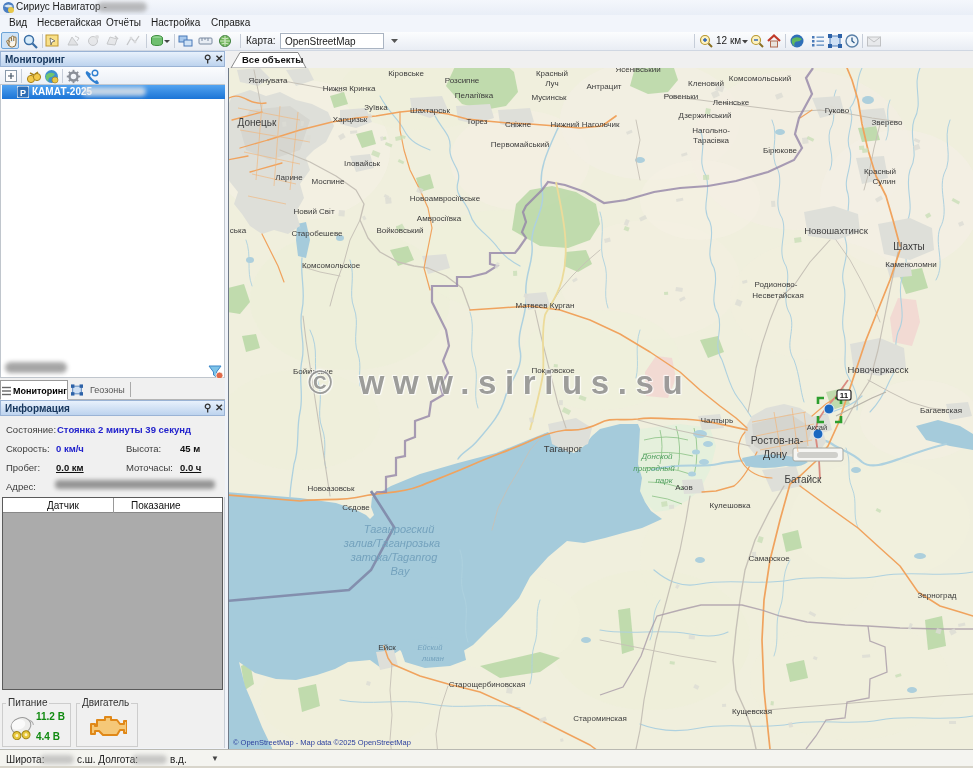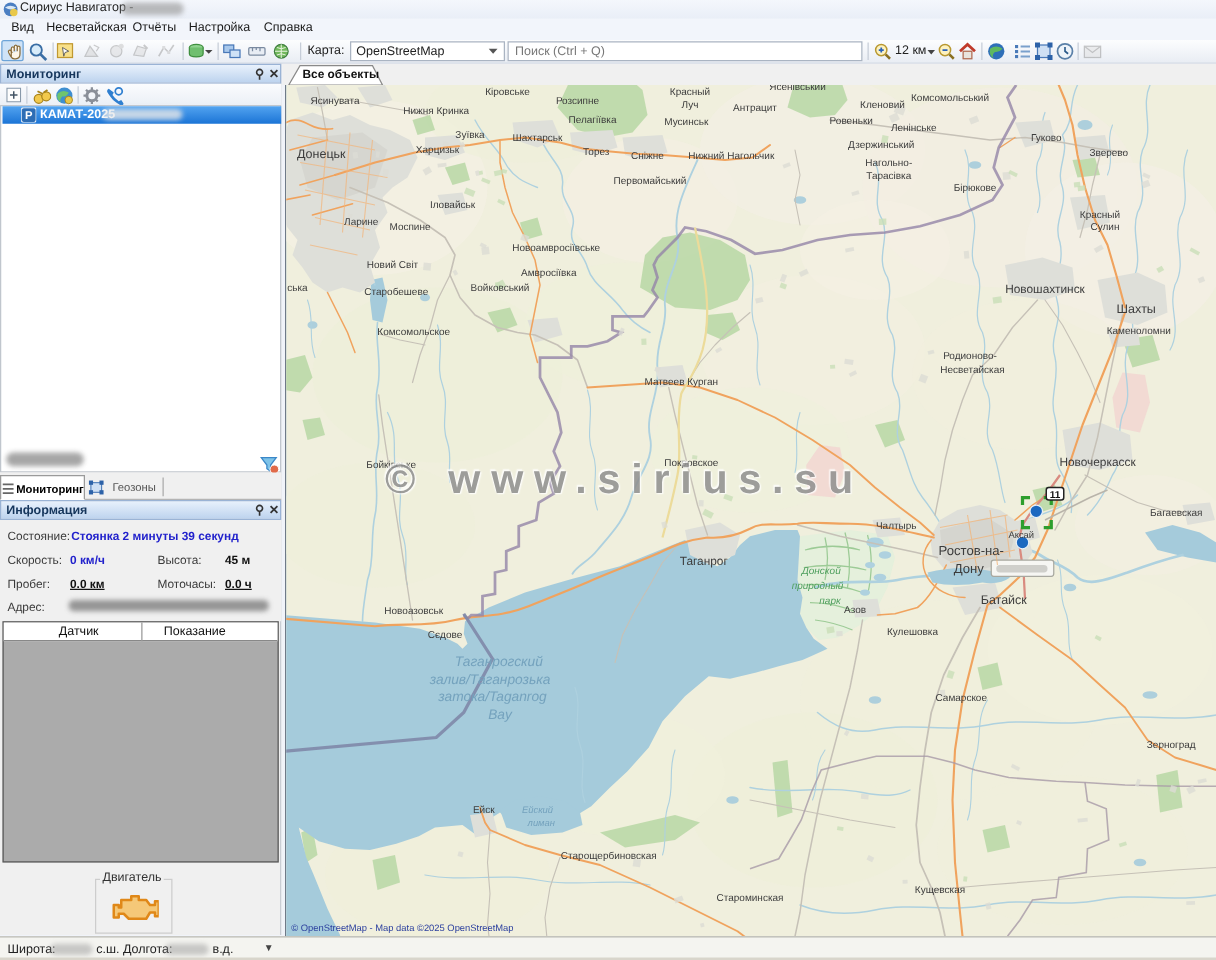--- a/index.html
+++ b/index.html
@@ -124,26 +124,25 @@
         <path d="M4 5 v3 M7 5 v2 M10 5 v3" stroke="#7a8aa0"></path>
       </svg>
 
     <svg class="tico" style="left:218px">
         <circle cx="7" cy="8" r="5.5" fill="#72b85c" stroke="#3f7f3f"></circle>
         <path d="M2 8 h10 M7 2.5 v11 M3.5 5 q3.5 2 7 0 M3.5 11 q3.5-2 7 0" stroke="#e8f4e0" stroke-width=".8" fill="none"></path>
       </svg>
     <div class="tsep" style="left:240px"></div>
     <span class="abs" style="left:246px;top:3px;font-size:10px;color:#222">Карта:</span>
 
-    <div class="abs" style="left:280px;top:1px;width:124px;height:16px;background:#fff;border:1px solid #aab4c2;font-size:10px;color:#222;padding:2px 0 0 4px">OpenStreetMap</div>
+    <div class="abs" style="left:280px;top:1px;width:104px;height:16px;background:#fff;border:1px solid #aab4c2;font-size:10px;color:#222;padding:2px 0 0 4px">OpenStreetMap</div>
     <svg class="abs" style="left:390px;top:6px" width="9" height="7">
         <path d="M1 1 l3.5 4 3.5-4z" fill="#555"></path>
       </svg>
 
-    <div class="abs" style="left:406px;top:1px;width:284px;height:16px;background:#fff;border:1px solid #aab4c2;font-size:10px;color:#777;padding:2px 0 0 5px">Поиск (Ctrl + Q)</div>
     <div class="tsep" style="left:694px"></div>
 
     <svg class="tico" style="left:698px">
         <circle cx="7" cy="7" r="4.5" fill="#fdf2c0" stroke="#b89830" stroke-width="1.2"></circle>
         <path d="M5 7 h4 M7 5 v4" stroke="#2a62b8" stroke-width="1.4"></path>
         <line x1="10.5" y1="10.5" x2="14" y2="14" stroke="#8a7020" stroke-width="2"></line>
       </svg>
     <span class="abs" style="left:716px;top:3px;font-size:10px;color:#222">12 км</span>
     <svg class="abs" style="left:741px;top:7px" width="8" height="6">
         <path d="M1 1 l3 3.5 3-3.5z" fill="#444"></path>
@@ -288,20 +287,36 @@
       <div class="blur abs" style="left:55px;top:80px;width:160px;height:9px;border-radius:4px;opacity:.75;background:#777"></div>
     </div>
     <div id="stable" class="abs">
         <div class="hdr">
           <span class="abs" style="left:44px;top:2px">Датчик</span>
           <span class="abs" style="left:128px;top:2px">Показание</span>
           <div class="abs" style="left:110px;top:0;width:1px;height:15px;background:#999"></div>
         </div>
       </div>
 
+    <div class="gbox" style="left:2px;top:652px;width:69px">
+      <div class="glabel">Питание</div>
+      <svg class="abs" style="left:2px;top:9px" width="32" height="32">
+          <g transform="rotate(-18 16 16)">
+            <ellipse cx="17" cy="13" rx="10" ry="8" fill="#ededec" stroke="#9a9a9a"></ellipse>
+            <ellipse cx="15" cy="11" rx="7" ry="5" fill="#fafafa"></ellipse>
+            <path d="M26 10 q4 2 3 6" stroke="#aaa" fill="none"></path>
+            <circle cx="10" cy="21" r="4" fill="#e8c83a" stroke="#a08418"></circle>
+            <circle cx="10" cy="21" r="1.5" fill="#fdf2c8"></circle>
+            <circle cx="19" cy="23" r="4" fill="#e8c83a" stroke="#a08418"></circle>
+            <circle cx="19" cy="23" r="1.5" fill="#fdf2c8"></circle>
+          </g>
+        </svg>
+      <span class="green abs" style="left:33px;top:7px">11.2 В</span>
+      <span class="green abs" style="left:33px;top:27px">4.4 В</span>
+    </div>
     <div class="gbox" style="left:76px;top:652px;width:62px">
       <div class="glabel">Двигатель</div>
       <svg class="abs" style="left:12px;top:10px" width="38" height="26" viewBox="0 0 38 26">
           <path d="M8 6 h8 v-3 h6 v3 h6 l3 4 h4 v-3 h3 v12 h-3 v-3 h-4 l-3 5 h-14 l-4 -4 h-4 v3 h-4 v-10 h4 v2 h2 z" fill="#f5c878" stroke="#e08818" stroke-width="2" stroke-linejoin="round"></path>
         </svg>
     </div>
   </div>
 
   <div id="maptabs" class="abs">
       <svg class="abs" style="left:0;top:0" width="100" height="17">

